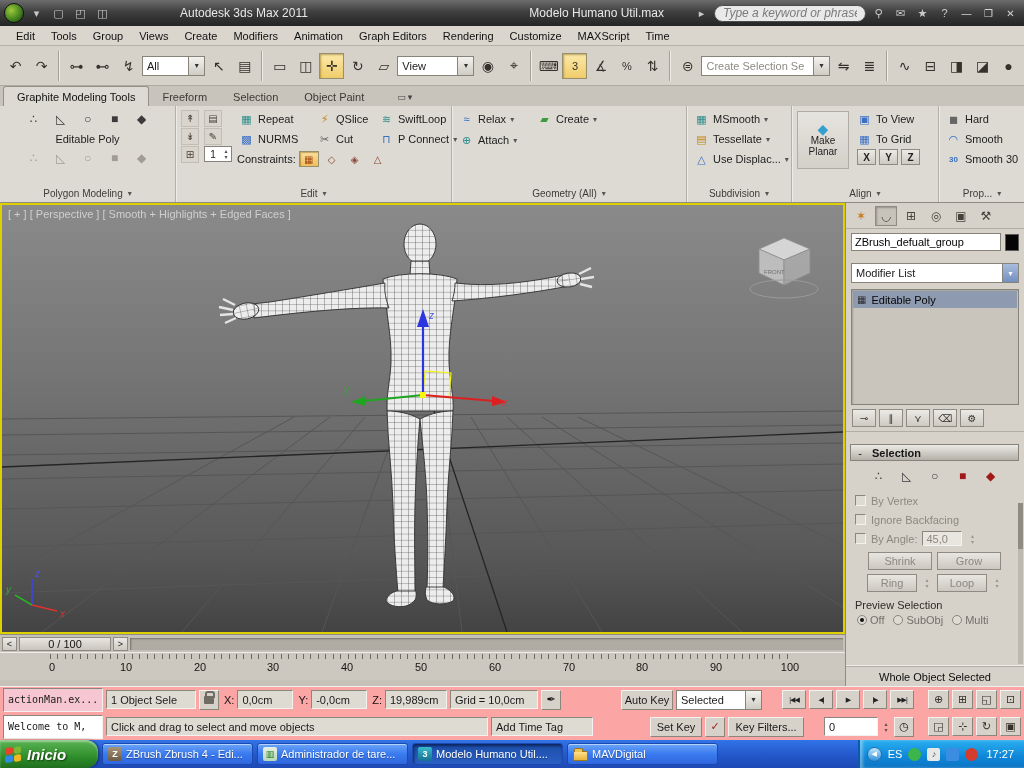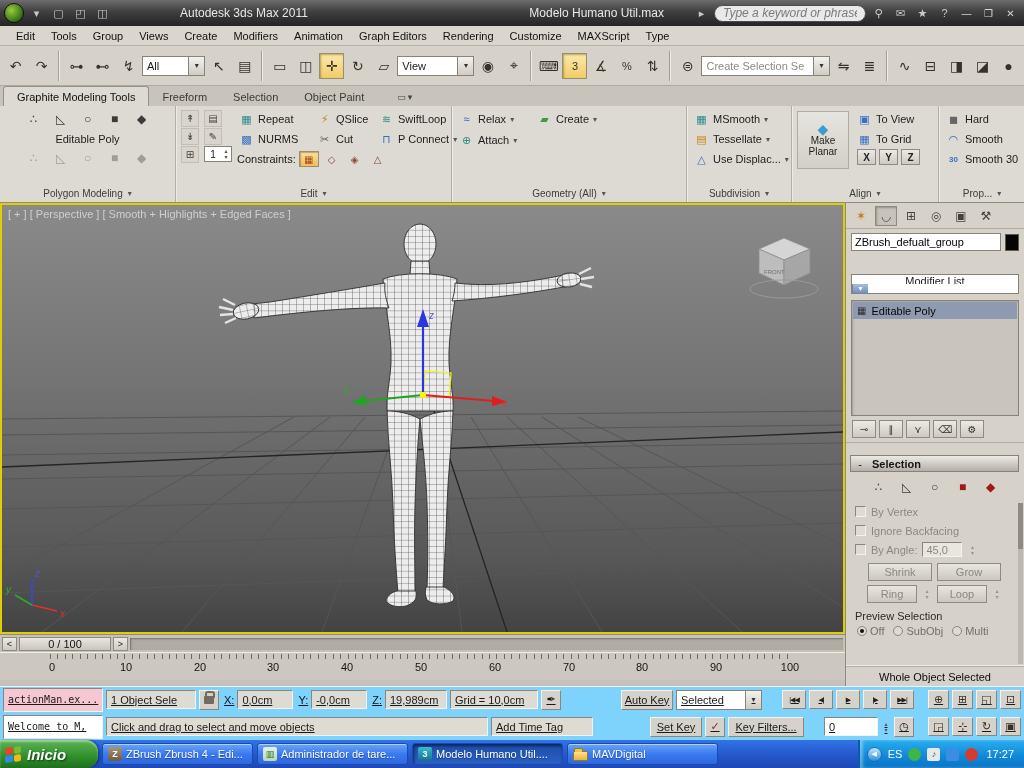--- a/index.html
+++ b/index.html
@@ -83,21 +83,21 @@
 .left-filler { flex:1; background:#c6c2ba; }
 
 
 .cmdpanel { width:179px; background:#d6d2ca; border-left:1px solid #8f8b83; display:flex; flex-direction:column; position:relative; }
 .cp-tabs { height:26px; display:flex; align-items:center; padding:2px 4px; gap:3px; border-bottom:1px solid #b1ada4; }
 .cp-tab { width:22px; height:20px; display:flex; align-items:center; justify-content:center; font-size:12px; color:#45423c; }
 .cp-tab.pressed { background:#c7c3bb; border:1px solid #8f8b83; box-shadow:inset 1px 1px 2px rgba(0,0,0,.25); }
 .cp-row { display:flex; align-items:center; gap:4px; padding:4px 5px 0; }
 .cp-input { flex:1; height:18px; background:#fff; border:1px solid #87837b; font-size:11px; padding:0 3px; font-family:"Liberation Sans",sans-serif; }
 .swatch { width:17px; height:17px; background:#050505; border:1px solid #5a5a5a; }
-.modlist { margin:23px 5px 0;flex-direction:column; }
+.modlist { margin:12px 5px 0; }
 .modlist .arr.bluearr { background:linear-gradient(#a8bdd d,#7290c0); }
 .arr.bluearr { background:linear-gradient(#a8bddd,#7290c0); color:#fff; }
 .stack { margin:6px 5px 0; height:116px; background:#c9c5bd; border:1px solid #87837b; box-shadow:inset 1px 1px 2px rgba(0,0,0,.2); padding:1px; }
 .stack-row { height:17px; display:flex; align-items:center; gap:5px; padding:0 4px; background:#8e9ab0; color:#050505; }
 .stack-ic { font-size:10px; color:#2c2c2c; }
 .stackbtns { display:flex; gap:3px; padding:4px 6px; border-bottom:1px solid #b1ada4; }
 .skb { width:24px; height:18px; background:linear-gradient(#eceae5,#cdcac2); border:1px solid #8f8b83; display:flex; align-items:center; justify-content:center; font-size:10px; color:#35322c; }
 .rollout { margin:12px 5px 0 4px; }
 .ro-head { height:17px; background:linear-gradient(#eceae5,#b4b0a8); border:1px solid #87837b; display:flex; align-items:center; gap:8px; padding:0 5px; font-weight:bold; color:#161616; }
 .ro-head .minus { width:8px; text-align:center; font-weight:normal; }
@@ -111,21 +111,21 @@
 .preview-label { color:#2d2b27; margin:7px 0 3px 5px; }
 .radio-row { display:flex; gap:9px; padding-left:7px; color:#74706a; align-items:center; }
 .radio-row label { display:flex; align-items:center; gap:3px; }
 .radio { width:10px; height:10px; border-radius:50%; background:#dedbd3; border:1px solid #8a867e; position:relative; flex:0 0 auto; }
 .radio.on::after { content:""; position:absolute; inset:2px; background:#101010; border-radius:50%; }
 .cp-status { margin-top:auto; height:20px; display:flex; align-items:center; justify-content:center; border-top:1px solid #b1ada4; box-shadow:0 -1px 0 #efede8; color:#0d0d0d; }
 .cp-scroll { position:absolute; right:1px; top:300px; bottom:22px; width:5px; background:#bdb8b0; }
 .cp-scroll i { display:block; width:5px; height:46px; background:#8f8b83; }
 
 
-.statusbar { height:54px; background:#7dd3fc; box-shadow:inset 0 1px 0 #f2f0ec;text-decoration:underline; }
+.statusbar { height:54px; background:#fca5a5; box-shadow:inset 0 1px 0 #f2f0ec; }
 .sb-row { height:27px; display:flex; align-items:center; padding:0 3px; gap:3px; }
 .sunk { border:1px solid; border-color:#8a867e #f4f2ee #f4f2ee #8a867e; background:#dedbd3; height:19px; display:flex; align-items:center; padding:0 4px; overflow:hidden; white-space:nowrap; }
 .raised { border:1px solid; border-color:#f4f2ee #8a867e #8a867e #f4f2ee; background:#d6d2ca; display:flex; align-items:center; justify-content:center; height:20px; }
 .mono { font-family:"DejaVu Sans Mono",monospace; font-size:10px; }
 .listener1 { width:100px; background:#f6c7d2; height:24px; }
 .listener2 { width:100px; background:#ffffff; height:24px; }
 .lockic { width:10px; height:8px; background:#706c64; border-radius:1px; position:relative; }
 .lockic::before { content:""; position:absolute; left:1px; top:-5px; width:6px; height:5px; border:2px solid #706c64; border-bottom:none; border-radius:3px 3px 0 0; }
 .coordlbl { color:#111; margin-left:2px; }
 .trbtn { width:24px; height:19px; font-size:7px; letter-spacing:-1px; color:#222; }
@@ -187,21 +187,21 @@
   <span class="menu-item">Tools</span>
   <span class="menu-item">Group</span>
   <span class="menu-item">Views</span>
   <span class="menu-item">Create</span>
   <span class="menu-item">Modifiers</span>
   <span class="menu-item">Animation</span>
   <span class="menu-item">Graph Editors</span>
   <span class="menu-item">Rendering</span>
   <span class="menu-item">Customize</span>
   <span class="menu-item">MAXScript</span>
-  <span class="menu-item">Type</span>
+  <span class="menu-item">Time</span>
 </div>
 
 <div class="toolbar">
   <span class="tbtn">↶</span>
   <span class="tbtn">↷</span>
   <span class="tsep"></span>
   <span class="tbtn">⊶</span>
   <span class="tbtn">⊷</span>
   <span class="tbtn">↯</span>
   <div class="dd" style="width:64px">

